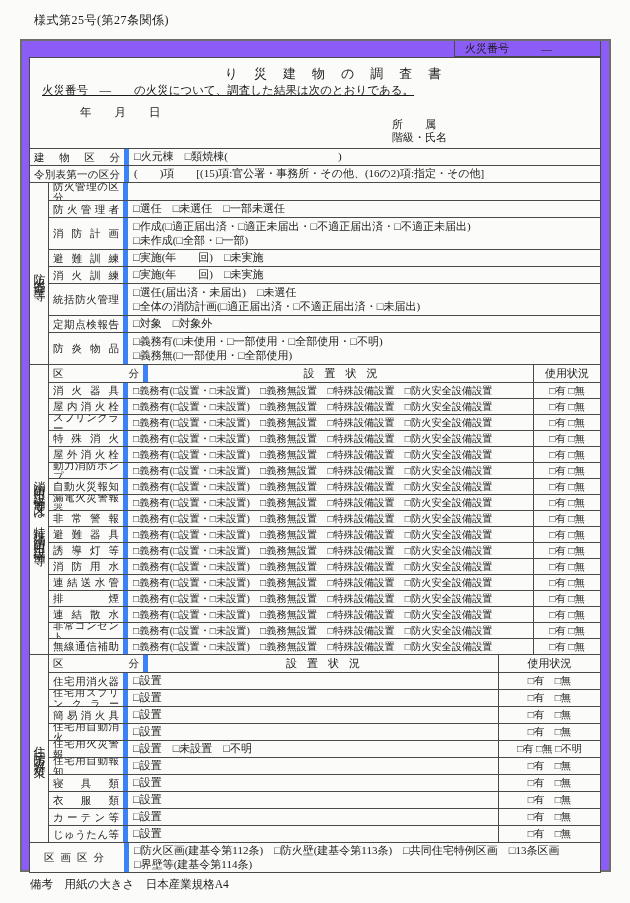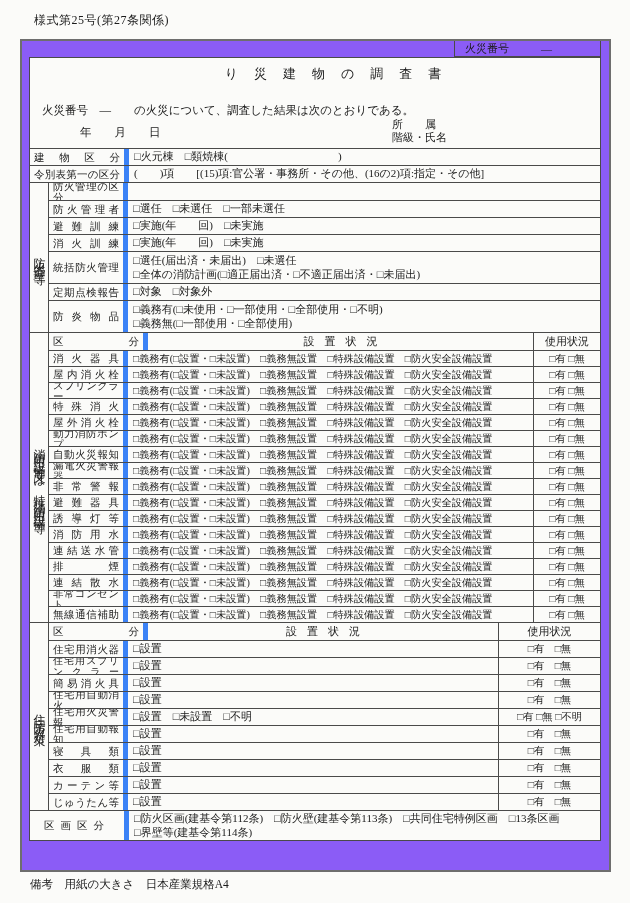--- a/index.html
+++ b/index.html
@@ -25,21 +25,21 @@
   .fire-number-box .lbl { padding-left:10px; }
   .fire-number-box .val { margin-left:32px; }
   .inner-box {
     position:absolute; left:7px; top:16px; width:572px;
     border:1px solid #4a4a4a; background:#fbfbf9;
   }
   
   .form-header { position:relative; height:90px; }
   .doc-title-row { display:flex; justify-content:center; padding-top:7px; }
   .doc-title { font-size:13px; letter-spacing:16px; margin-right:-16px; white-space:nowrap;margin-left:36px; }
-  .intro-line { margin-top:20px; padding-left:12px; font-size:11.5px; }
+  .intro-line { margin-top:0; padding-left:12px; font-size:11.5px;text-decoration:underline; }
   .date-line  { margin-top:7px; padding-left:50px; font-size:11.5px; }
   .sig-block { position:absolute; left:362px; top:60px; font-size:11px; line-height:13px; }
   
   .trow { display:flex; border-top:1px solid #4a4a4a; height:17px; align-items:stretch; }
   .trow.dbl { height:32px; }
   .section { display:flex; border-top:1px solid #4a4a4a; }
   .section .rows { flex:1; }
   .section .rows .trow:first-child { border-top:none; }
   .group-cell {
     width:19px; border-right:1px solid #4a4a4a;
@@ -129,20 +129,29 @@
                 </div>
               </div>
               <div class="trow">
                 <div class="lbl-cell">
                   <div class="jtext">防火管理者</div>
                 </div>
                 <div class="content-cell">
                   <div>□選任　□未選任　□一部未選任</div>
                 </div>
               </div>
+              <div class="trow dbl">
+                <div class="lbl-cell">
+                  <div class="jtext">消防計画</div>
+                </div>
+                <div class="content-cell">
+                  <div>□作成(□適正届出済・□適正未届出・□不適正届出済・□不適正未届出)</div>
+                  <div>□未作成(□全部・□一部)</div>
+                </div>
+              </div>
               <div class="trow">
                 <div class="lbl-cell">
                   <div class="jtext">避難訓練</div>
                 </div>
                 <div class="content-cell">
                   <div>□実施(年　　回)　□未実施</div>
                 </div>
               </div>
               <div class="trow">
                 <div class="lbl-cell">

